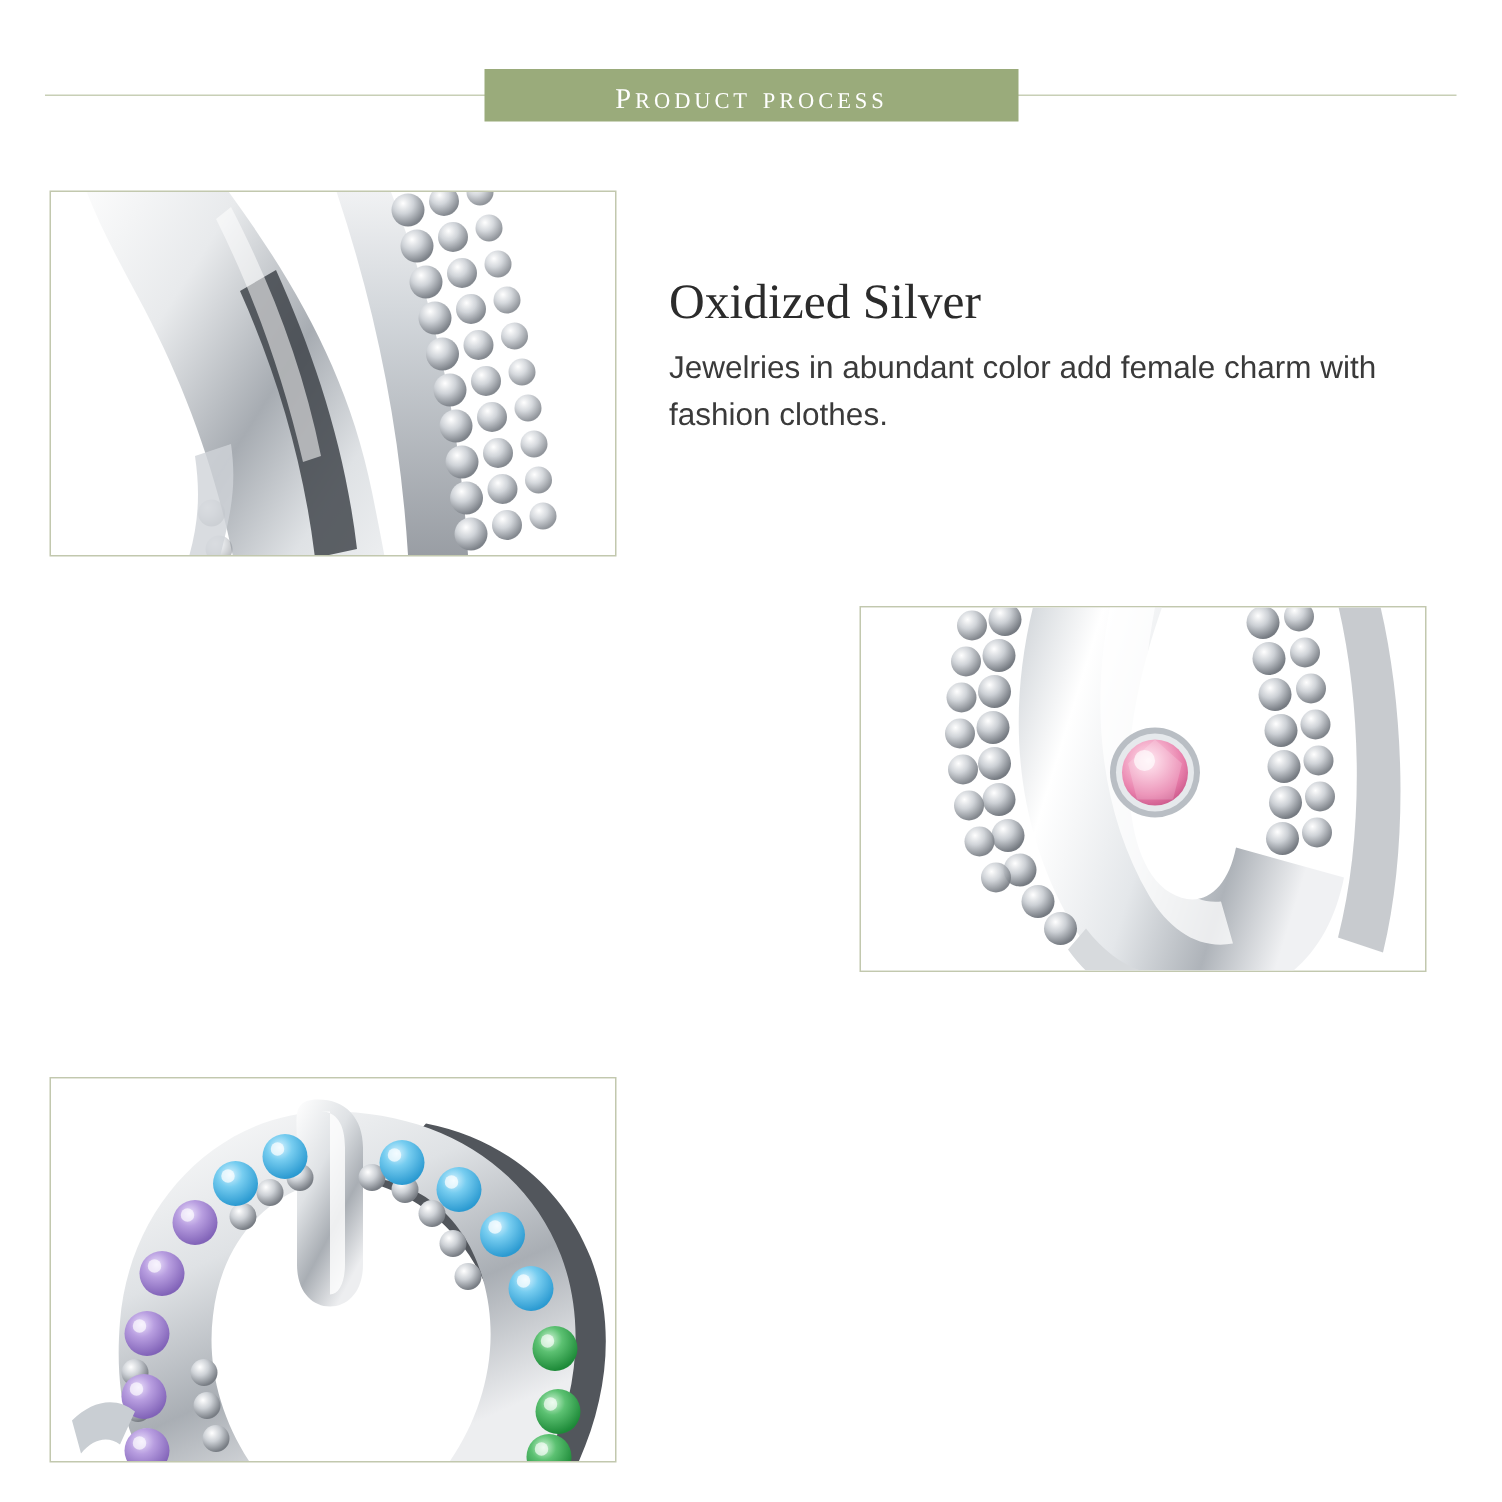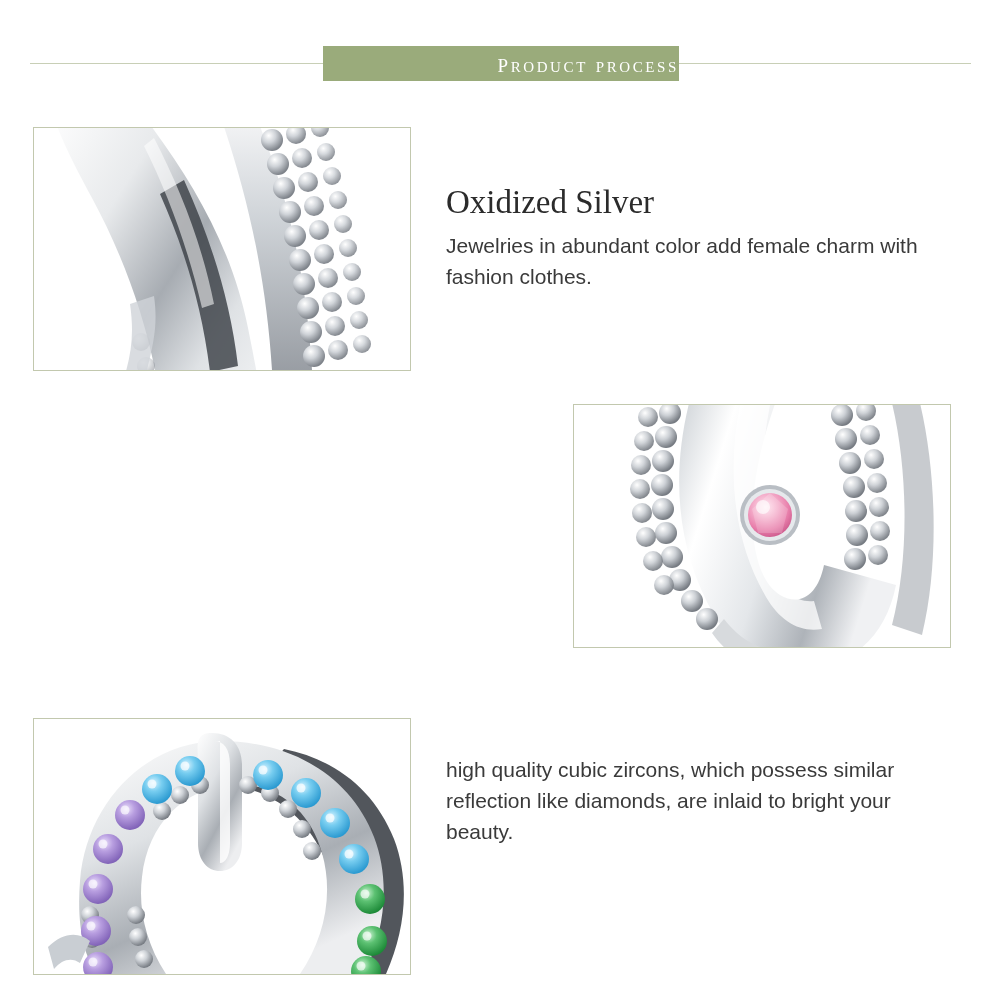--- a/index.html
+++ b/index.html
@@ -33,21 +33,21 @@
   }
   .header-banner {
     position: absolute;
     top: 0;
     left: 323px;
     width: 356px;
     height: 35px;
     background: #9aab7b;
     display: flex;
     align-items: center;
-    justify-content: flex-end;
+    justify-content: center;
   }
   .header-banner .title {
     color: #ffffff;
     font-family: "Liberation Serif", serif;
     font-size: 21px;
     letter-spacing: 2.6px;
     font-variant: small-caps;
     text-transform: lowercase;
     white-space: nowrap;
   }
@@ -434,14 +434,13 @@
             </g>
         </g>
 
         <path d="M14 228 C 28 214, 44 212, 56 222 L 46 244 C 38 238, 28 240, 20 250 Z" fill="#c9ced3"></path>
       </g>
     </svg>
   </div>
 </div>
 
 <div class="textblock" style="left:446px; top:754px; width:510px;">
-  <p>high quality cubic zircons, which possess similar reflection like diamonds, are inlaid to bright your beauty.</p>
 </div>
 
 </body></html>

